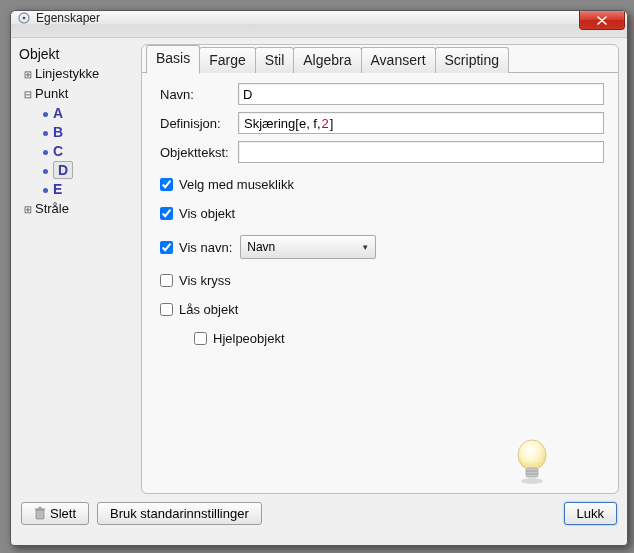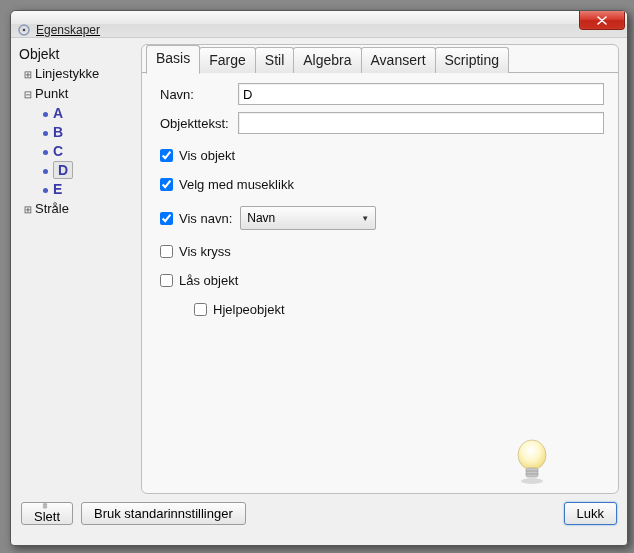--- a/index.html
+++ b/index.html
@@ -17,24 +17,23 @@
     border-radius: 6px 6px 4px 4px;
     box-shadow: 3px 3px 8px rgba(0,0,0,0.5);
     position: relative;
     overflow: hidden;
   }
   .titlebar {
     height: 26px;
     background: linear-gradient(to bottom, #fafafa, #e8e8e8 48%, #dcdcdc 52%, #e4e4e4);
     border-bottom: 1px solid #ccc;
     display: flex;
-    align-items: flex-end;
+    align-items: flex-start;
     padding: 0 0 0 6px;
     position: relative;
-    text-decoration: underline;
   }
   .title-icon {
     width: 14px;
     height: 14px;
     margin-right: 5px;
     display: inline-flex;
     align-items: center;
     justify-content: center;
   }
   .title-text {
@@ -239,21 +238,20 @@
     border: 1px solid #9c9c9c;
     background: linear-gradient(to bottom, #fdfdfd, #e5e5e5);
     border-radius: 3px;
     font-size: 13px;
     padding: 0 12px;
     display: inline-flex;
     align-items: center;
     justify-content: center;
     cursor: default;
     font-family: inherit;
-    flex-direction: column;
   }
   .btn.primary {
     border: 1px solid #3a76c4;
     box-shadow: 0 0 2px #6aa6e8;
   }
   .spacer { flex: 1; }
   .trash {
     width: 12px;
     height: 14px;
     margin-right: 4px;
@@ -315,34 +313,42 @@
         <div class="tab">Scripting</div>
       </div>
 
       <div class="tabcontent">
 
         <div class="form-row">
           <div class="form-label">Navn:</div>
           <input class="text-input" value="D" style="">
         </div>
 
+        <div class="form-row">
+          <div class="form-label">Definisjon:</div>
+          <div class="text-input" style="display:flex;align-items:center;">
+            <span class="def-value">Skjæring[e, f, </span>
+              <span class="def-value args-num">2</span>
+              <span class="def-value">]</span>
+          </div>
+        </div>
 
         <div class="form-row">
           <div class="form-label">Objekttekst:</div>
           <input class="text-input" value="" style="">
         </div>
 
         <div class="chk-row">
           <input type="checkbox" class="chk" checked="" style="">
-          <span class="chk-label">Vis objekt</span>
+          <span class="chk-label">Velg med museklikk</span>
         </div>
 
         <div class="chk-row">
           <input type="checkbox" class="chk" checked="" style="">
-          <span class="chk-label">Velg med museklikk</span>
+          <span class="chk-label">Vis objekt</span>
         </div>
 
         <div class="chk-row">
           <input type="checkbox" class="chk" checked="" style="">
           <span class="chk-label">Vis navn:</span>
           <div class="select-navn">
             <span>Navn</span>
           </div>
         </div>
 

